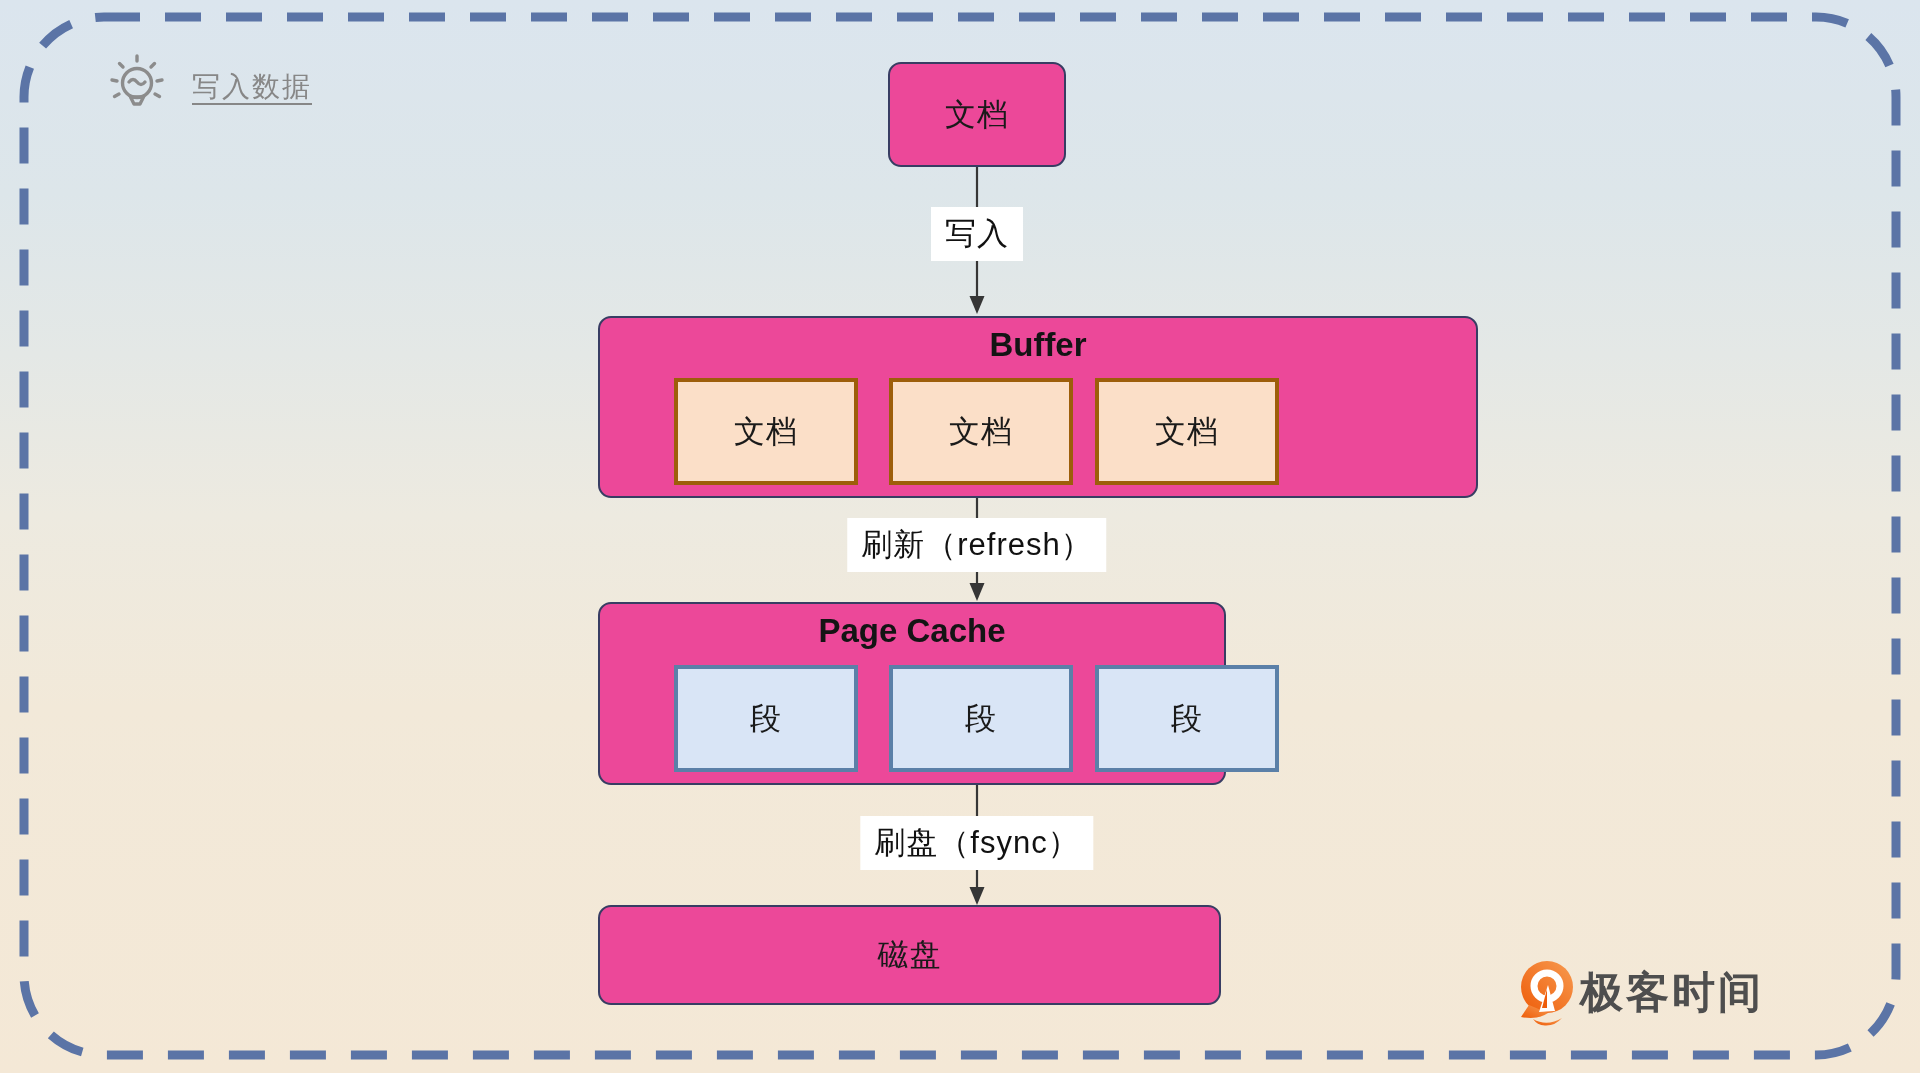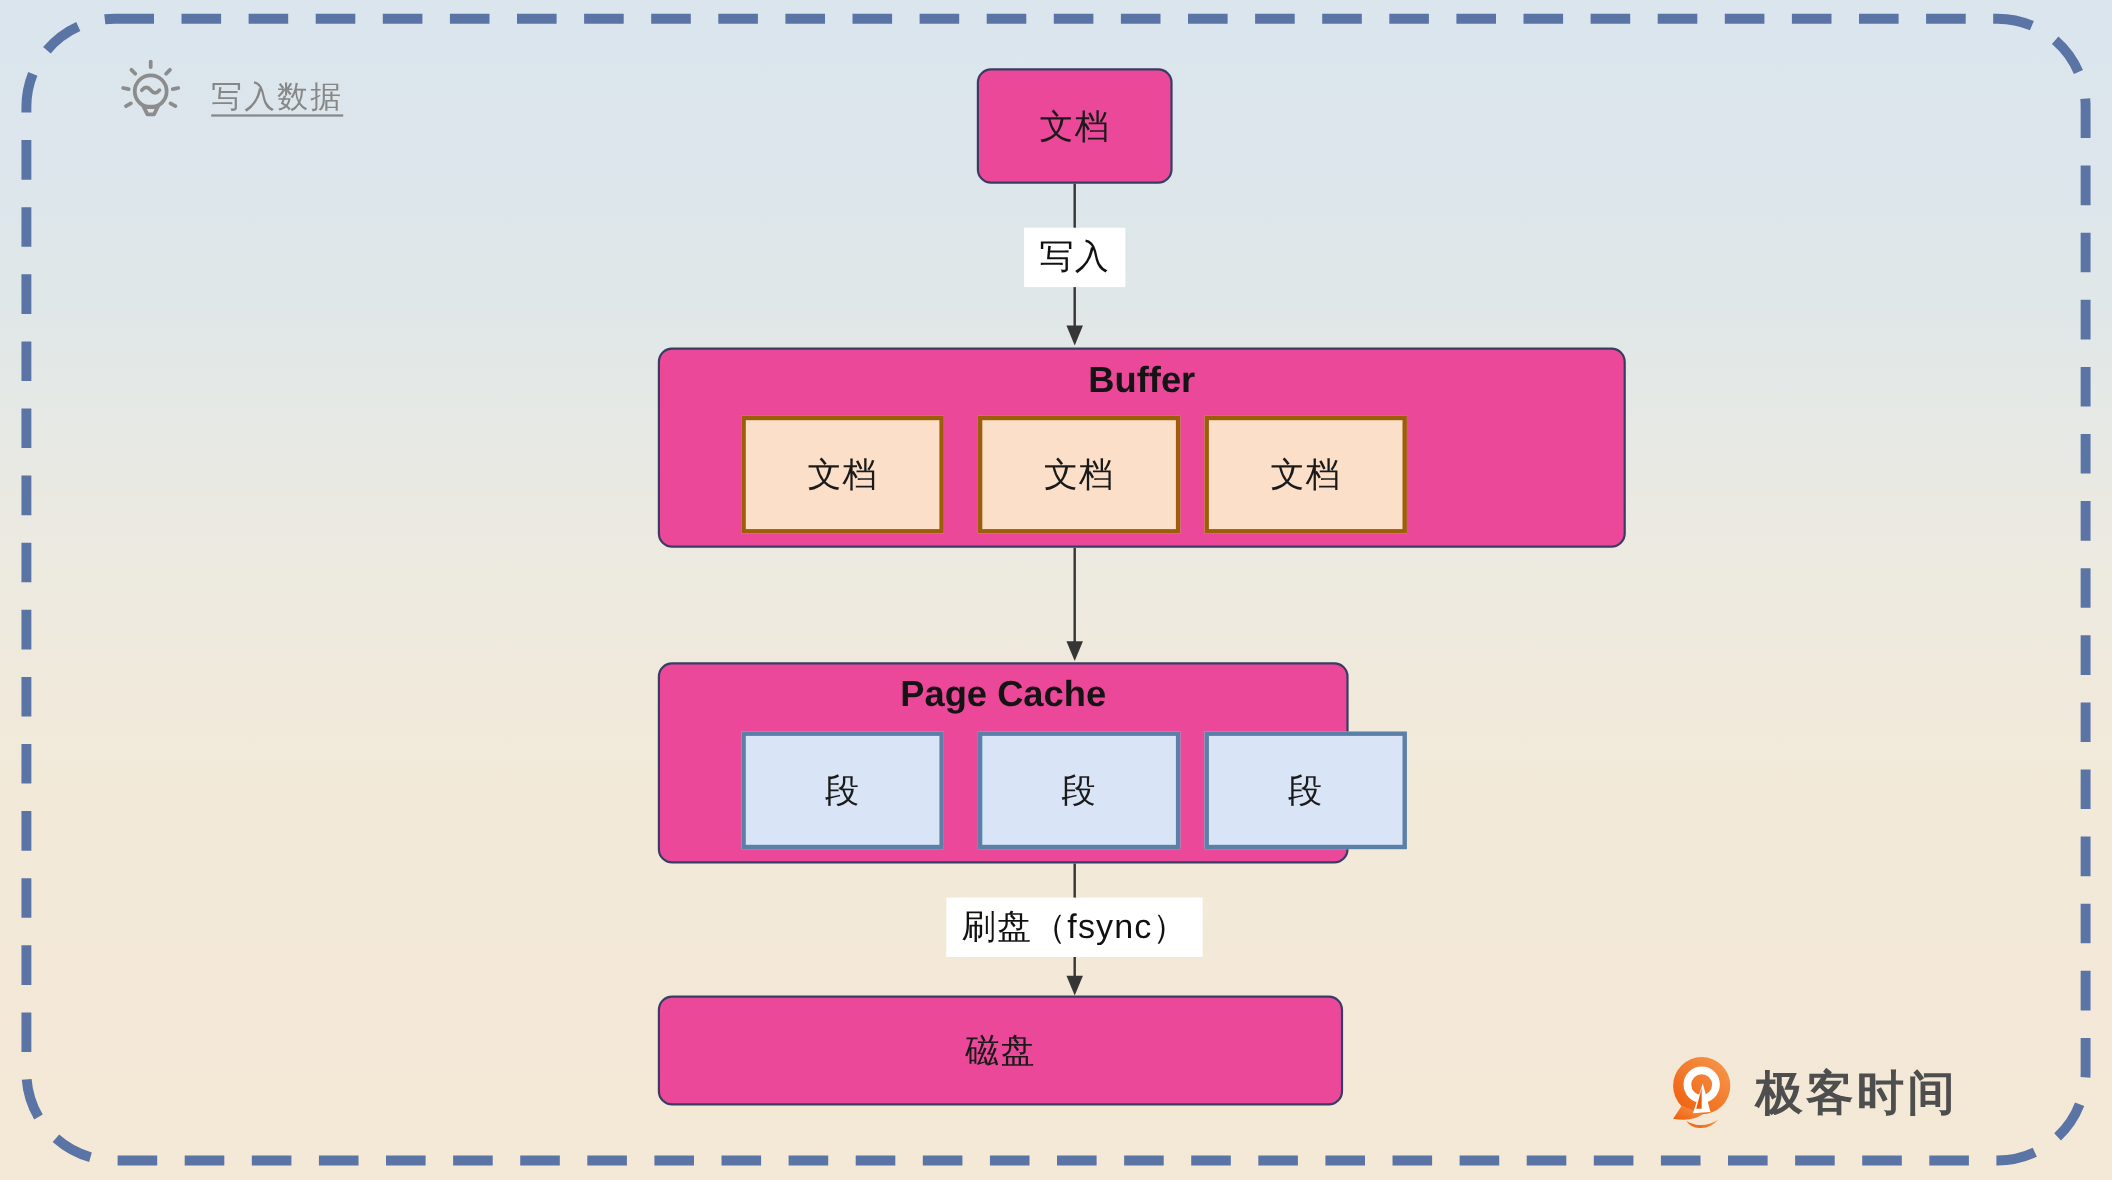--- a/index.html
+++ b/index.html
@@ -56,21 +56,21 @@
 
   .note{
     position:absolute;left:104px;top:52px;z-index:3;display:flex;align-items:center;gap:22px;
   }
   .note-text{
     font-size:28px;color:var(--note-gray);letter-spacing:2px;
     text-decoration:underline;text-underline-offset:7px;text-decoration-thickness:2px;
   }
 
   .brand{
-    position:absolute;left:1514px;top:956px;z-index:3;display:flex;align-items:center;gap:16px;
+    position:absolute;left:1514px;top:956px;z-index:3;display:flex;align-items:center;
   }
   .brand-name{
     font-size:43px;font-weight:600;color:var(--brand-text);letter-spacing:3px;
   }
 </style>
 </head>
 <body>
 
 <div class="stage">
 
@@ -117,20 +117,21 @@
 
   <div class="edge-label" style="left:977px;top:207px;">写入</div>
 
   <div class="node" style="left:598px;top:316px;width:880px;height:182px;">
     <div class="container-title">Buffer</div>
     <div class="chip doc c1">文档</div>
     <div class="chip doc c2">文档</div>
     <div class="chip doc c3">文档</div>
   </div>
 
+  <div class="edge-label" style="left:977px;top:518px;">刷新（refresh）</div>
 
   <div class="node" style="left:598px;top:602px;width:628px;height:183px;">
     <div class="container-title">Page Cache</div>
     <div class="chip seg c1">段</div>
     <div class="chip seg c2">段</div>
     <div class="chip seg c3">段</div>
   </div>
 
   <div class="edge-label" style="left:977px;top:816px;">刷盘（fsync）</div>
 

